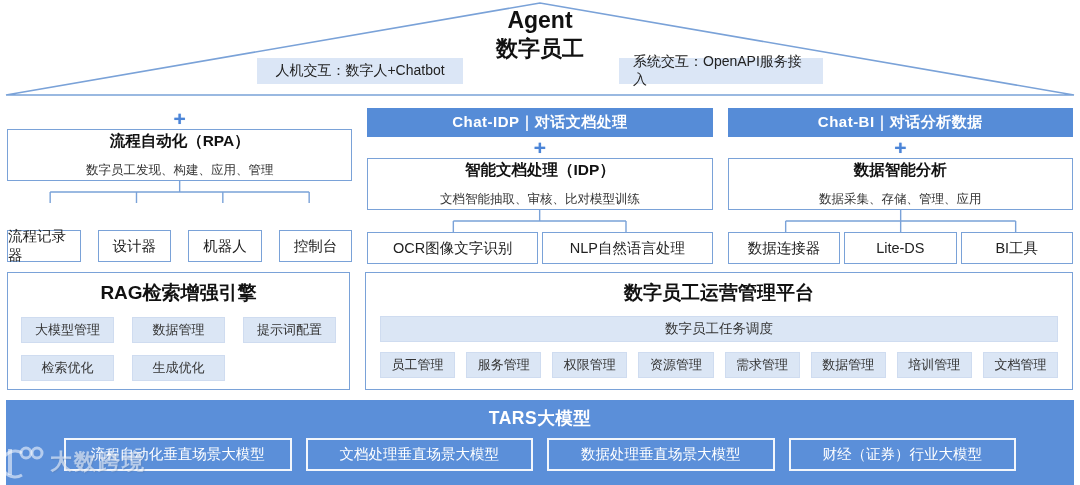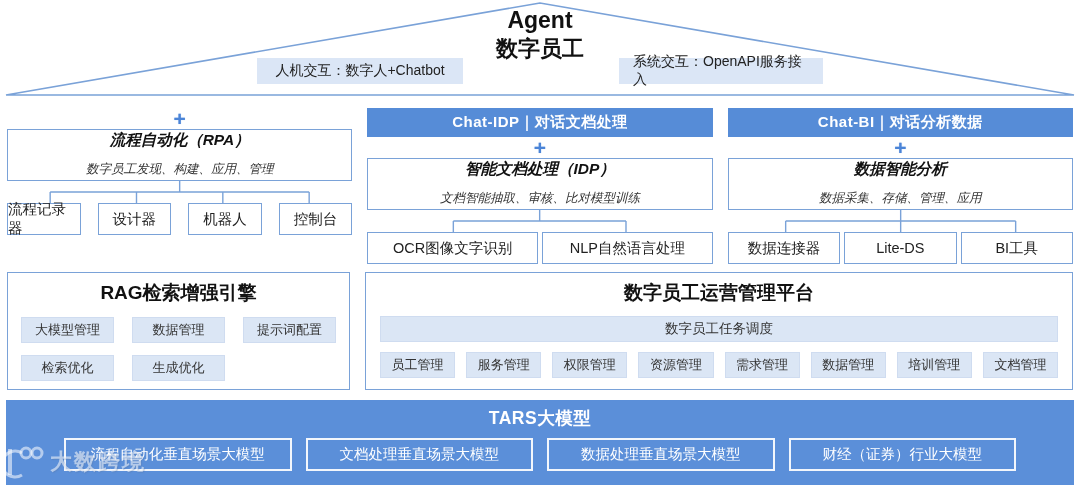--- a/index.html
+++ b/index.html
@@ -27,31 +27,31 @@
     height:29px;background:#568cd7;color:#fff;font-weight:bold;font-size:15px;
     display:flex;align-items:center;justify-content:center;letter-spacing:.5px;
   }
   .plus-row{height:21px;display:flex;align-items:center;justify-content:center;}
   .plus{
     font-size:21px;font-weight:900;color:#4b84d7;line-height:1;
     text-shadow:0 0 1px #aac8ef;
   }
   .main-box{
     height:50px;border:1px solid #7aa2d8;background:#fff;
-    display:flex;flex-direction:column;align-items:center;justify-content:flex-start;gap:10px;font-style:italic;
+    display:flex;flex-direction:column;align-items:center;justify-content:center;gap:10px;
   }
   .main-box .bt{font-size:15.5px;font-weight:bold;color:#111;}
   .main-box .bs{font-size:12.5px;color:#333;}
   .connector{height:22px;width:100%;display:block;}
   .children{display:flex;}
   .child-box{
     flex:1;height:30px;border:1px solid #7aa2d8;background:#fff;
     display:flex;align-items:center;justify-content:center;font-size:14.5px;color:#222;
   }
-  .gap17{gap:17px;} .gap12{gap:4px;}
+  .gap17{gap:17px;margin-top:27px;} .gap12{gap:4px;}
 
   
   .middle{position:absolute;left:7px;top:272px;width:1066px;height:118px;display:flex;gap:15px;}
   .panel{border:1px solid #7aa2d8;background:#fff;box-sizing:border-box;}
   .rag-panel{flex:0 0 343px;}
   .platform-panel{flex:1;}
   .panel-title{font-size:19px;font-weight:bold;color:#111;text-align:center;margin-top:7px;}
   .chip{
     background:#dbe6f5;border:1px solid #cfdcf0;color:#333;font-size:13px;
     display:flex;align-items:center;justify-content:center;height:26px;box-sizing:border-box;

